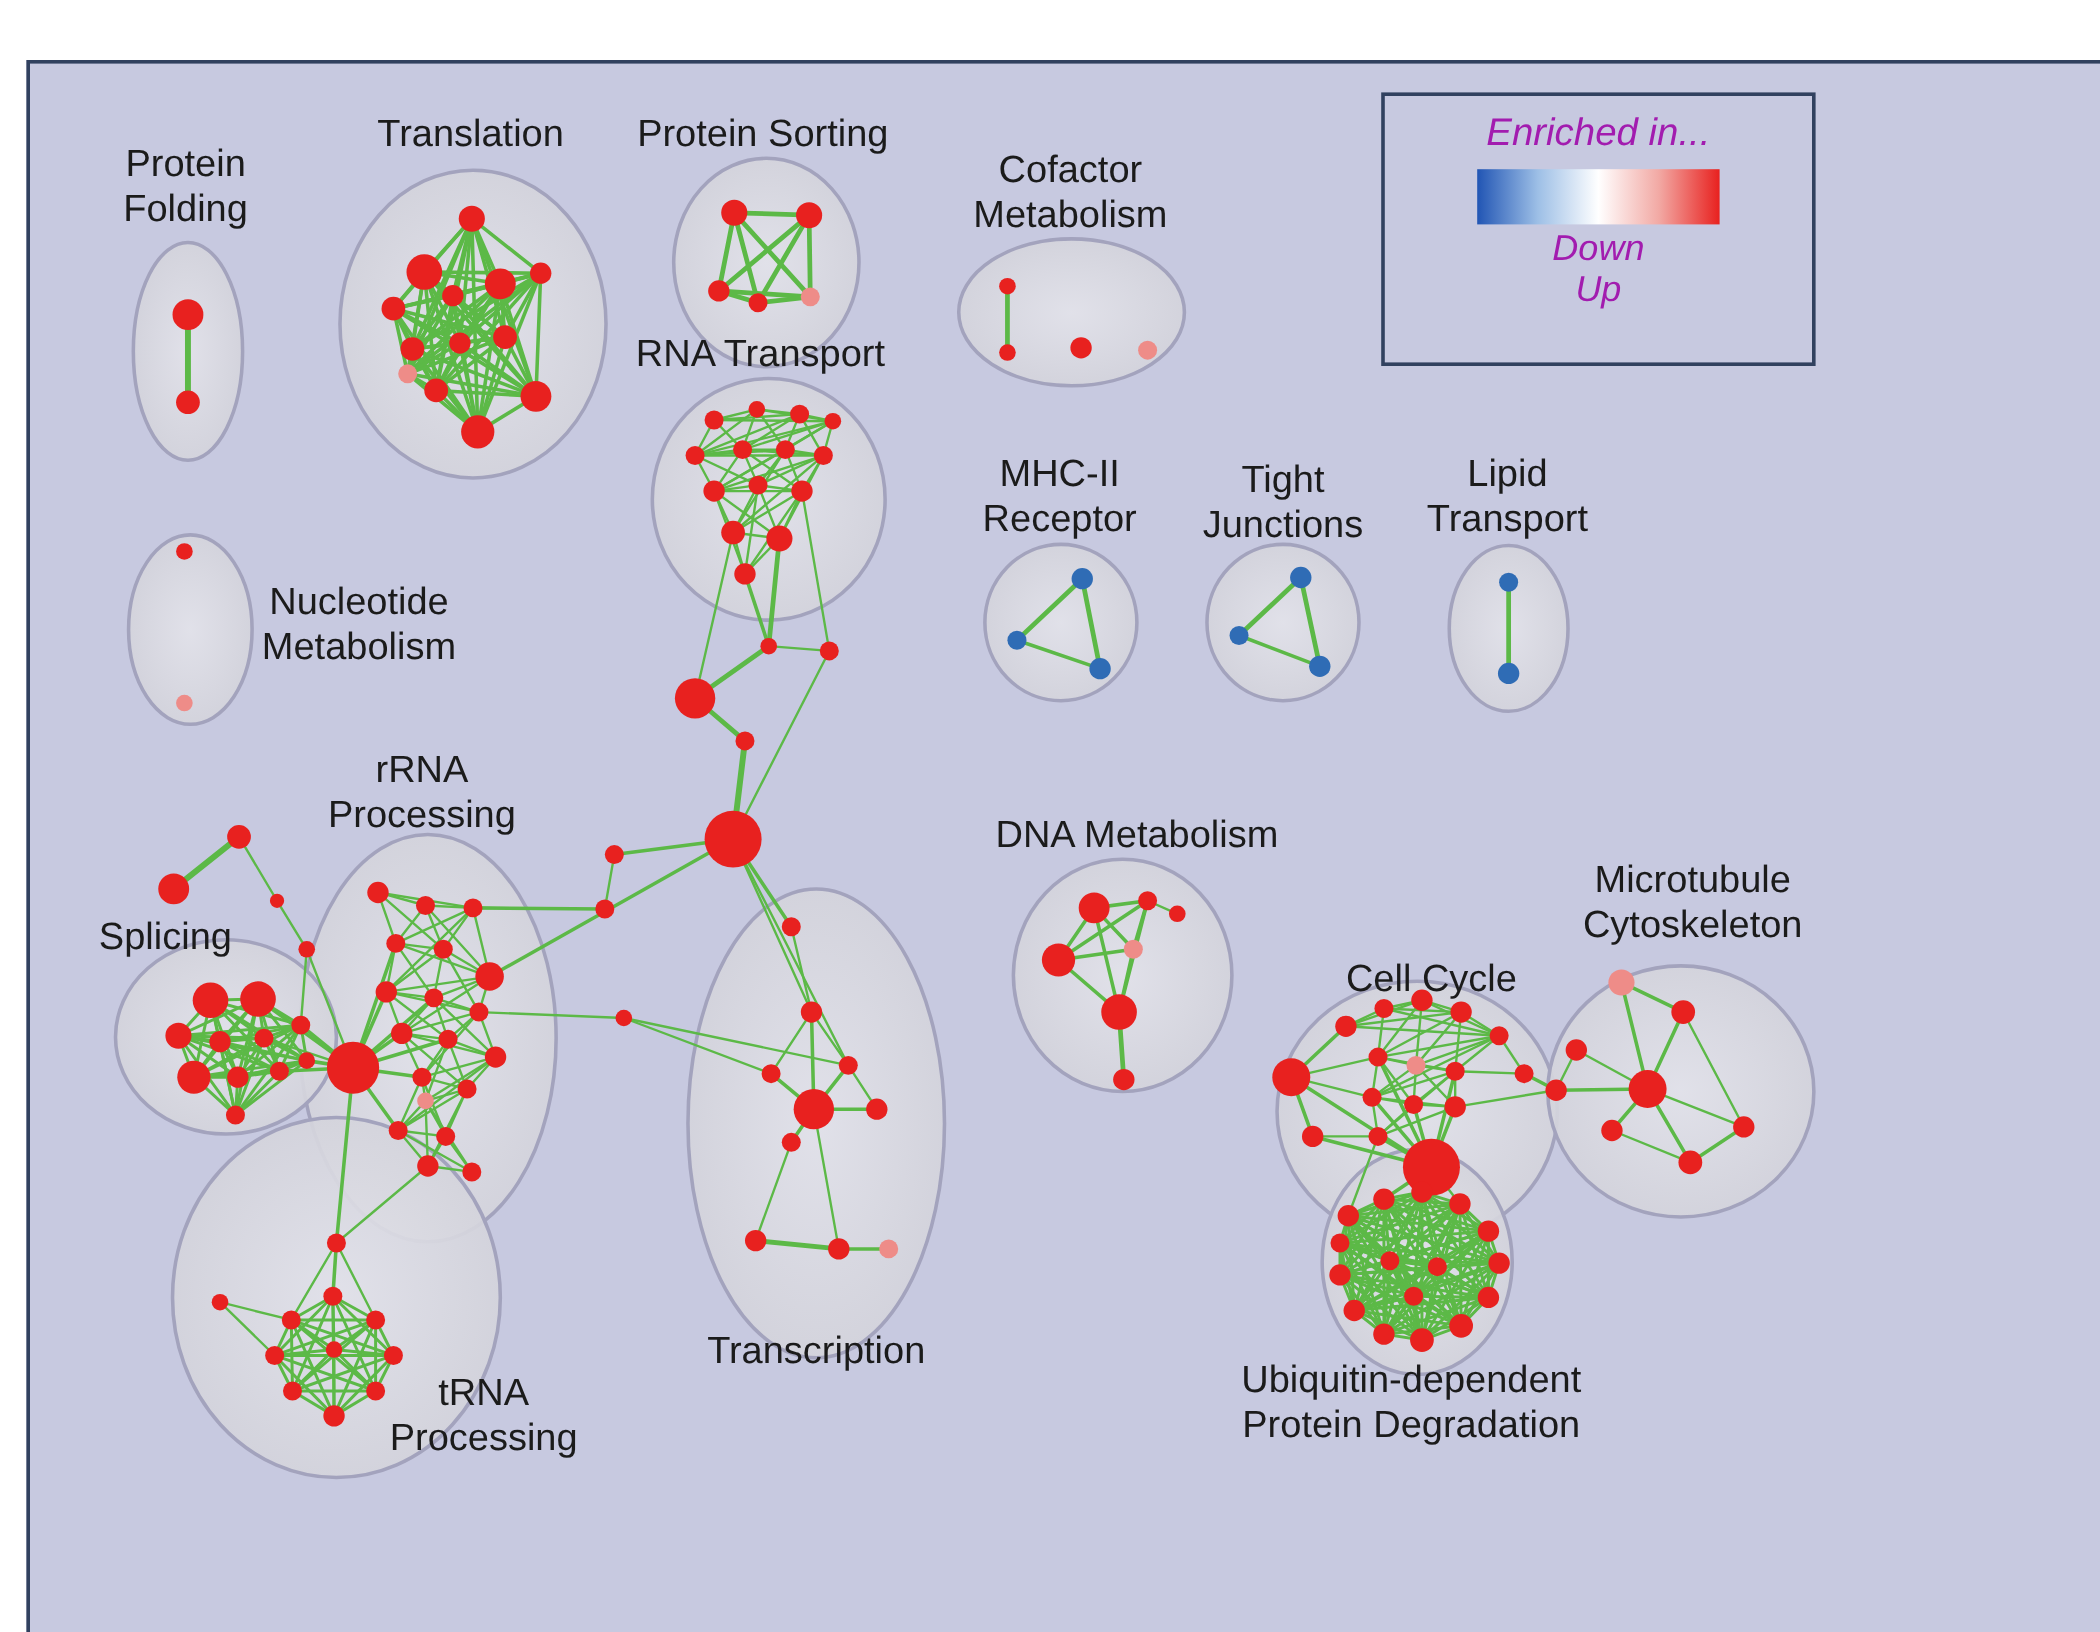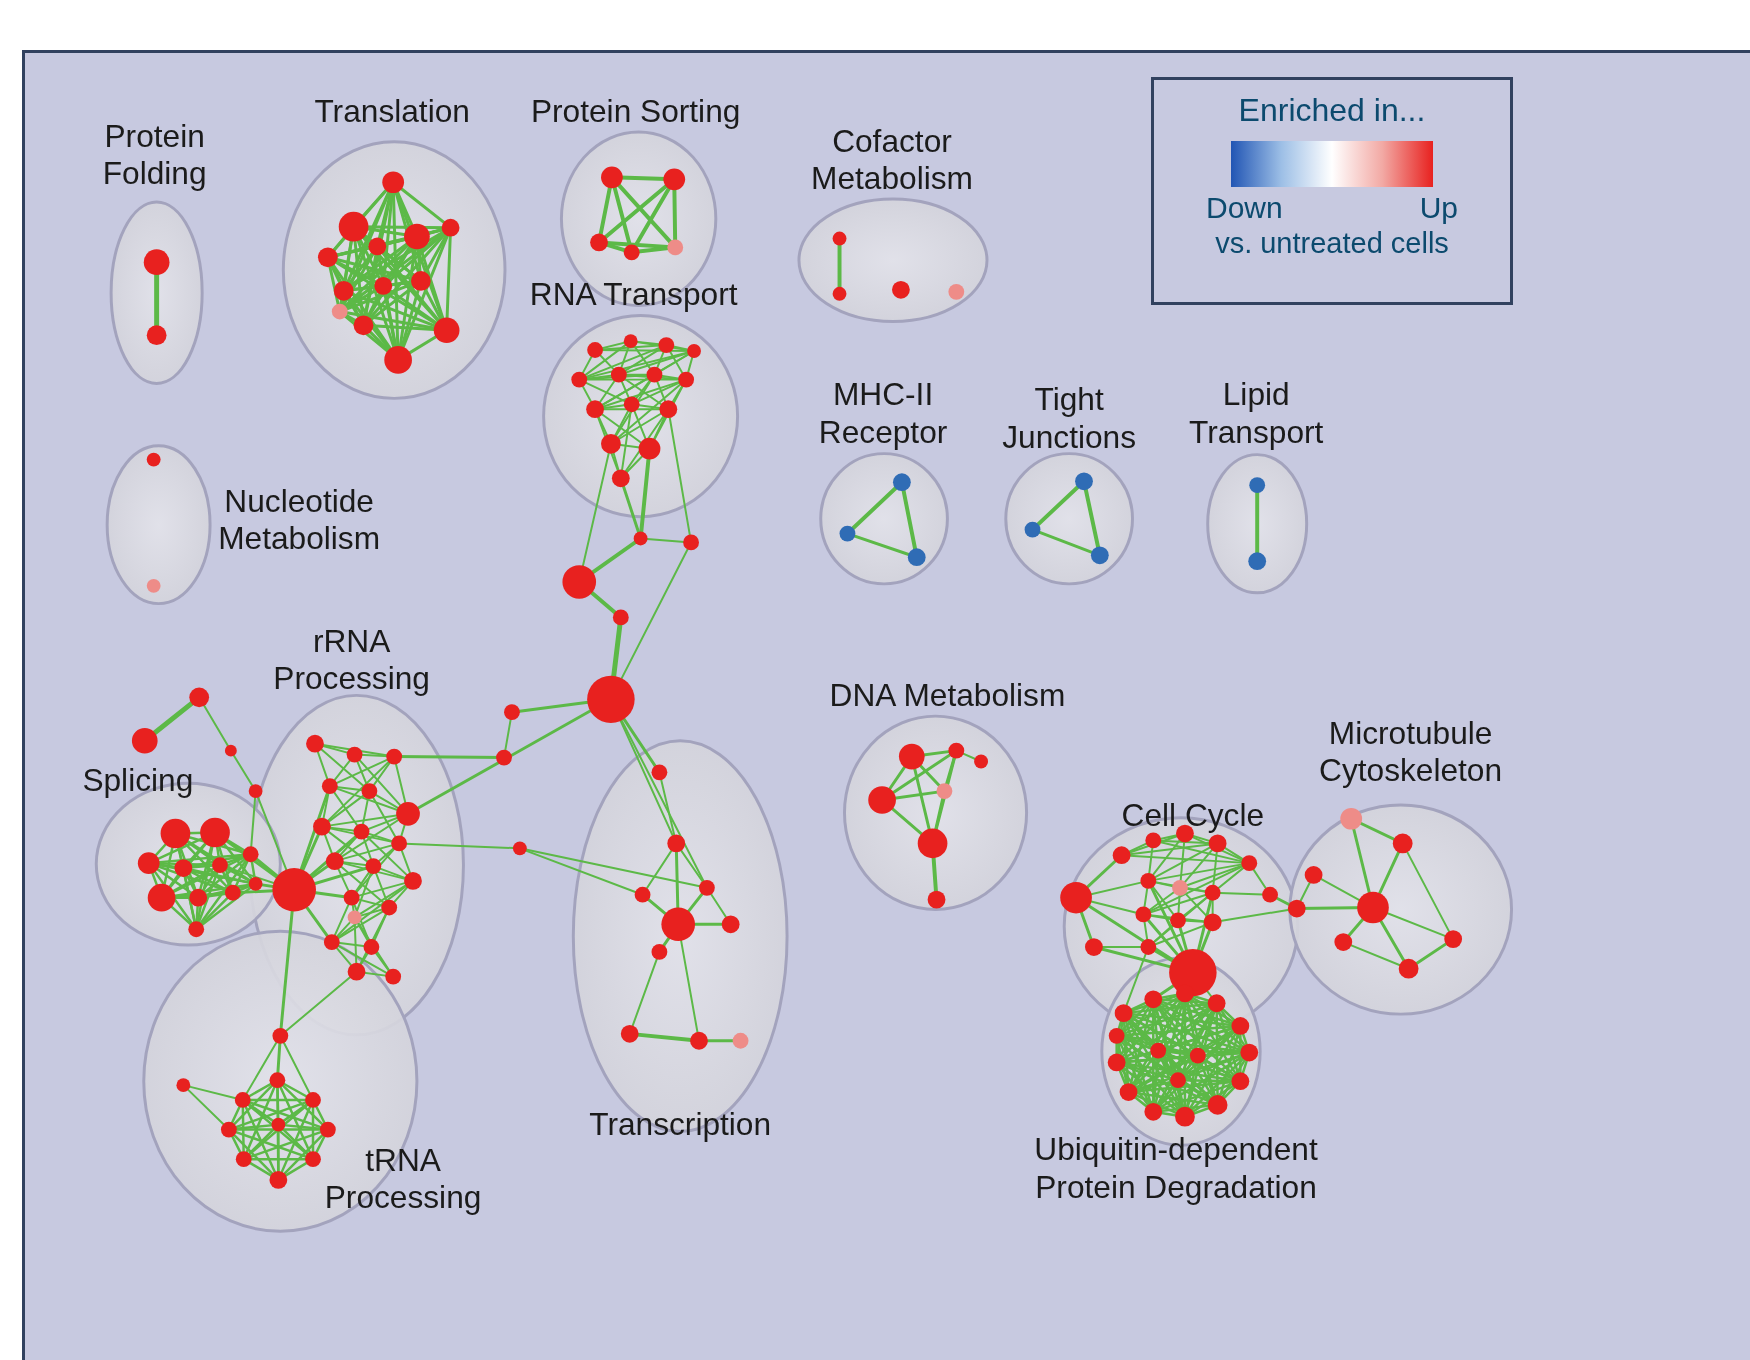--- a/index.html
+++ b/index.html
@@ -1,24 +1,24 @@
 <!DOCTYPE html>
 <html><head>
 <meta charset="utf-8">
 <style>
   html,body{margin:0;padding:0;background:#ffffff;width:1750px;height:1360px;overflow:hidden;
     font-family:"Liberation Sans", sans-serif;}
   #figure{position:absolute;left:22px;top:6px;width:1732px;height:1342px;border:3px solid #31415f;
     background:#c7c9e0;overflow:hidden;margin-top:44px;}
   #net{position:absolute;left:0;top:0;width:100%;height:100%;}
   #legend{position:absolute;left:1126px;top:24px;width:362px;height:228px;border:3px solid #31415f;
-    box-sizing:border-box;text-align:center;color:#0c4a6e;}
+    box-sizing:border-box;text-align:center;color:#a21caf;font-style:italic;}
   .legend-title{margin-top:12px;font-size:32px;}
   #legend-bar{width:202px;height:46px;margin:12px auto 4px auto;}
-  .legend-updown{display:flex;justify-content:space-between;width:252px;margin:0 auto;font-size:30px;}
+  .legend-updown{display:flex;justify-content:space-between;width:252px;margin:0 auto;font-size:30px;flex-direction:column;}
   .legend-caption{font-size:29px;line-height:37px;}
   .legend-caption:first-of-type{margin-top:6px;}
 </style>
 </head>
 <body>
 
 <div id="figure" style="background: rgb(199, 201, 224); border-color: rgb(49, 65, 95);">
   <svg id="net" viewBox="0 0 1750 1360" preserveAspectRatio="none">
       <defs>
         <radialGradient id="eg">
@@ -797,15 +797,14 @@
       </g>
     </svg>
 
   <div id="legend" style="border-color: rgb(49, 65, 95);">
     <div class="legend-title">Enriched in...</div>
     <div id="legend-bar" style="background: linear-gradient(to right, rgb(33, 85, 180), rgb(157, 191, 230), rgb(255, 255, 255), rgb(242, 169, 164), rgb(232, 33, 31));"></div>
     <div class="legend-updown">
       <span>Down</span>
       <span>Up</span>
     </div>
-    <div class="legend-caption">vs. untreated cells</div>
   </div>
 </div>
 
 </body></html>

